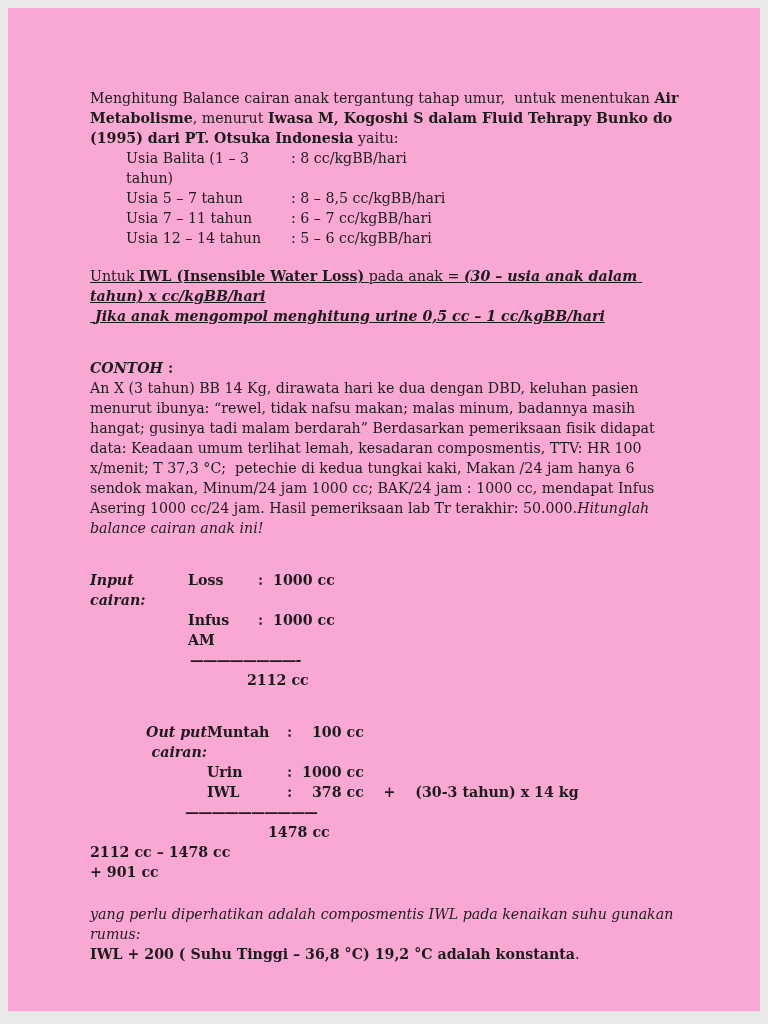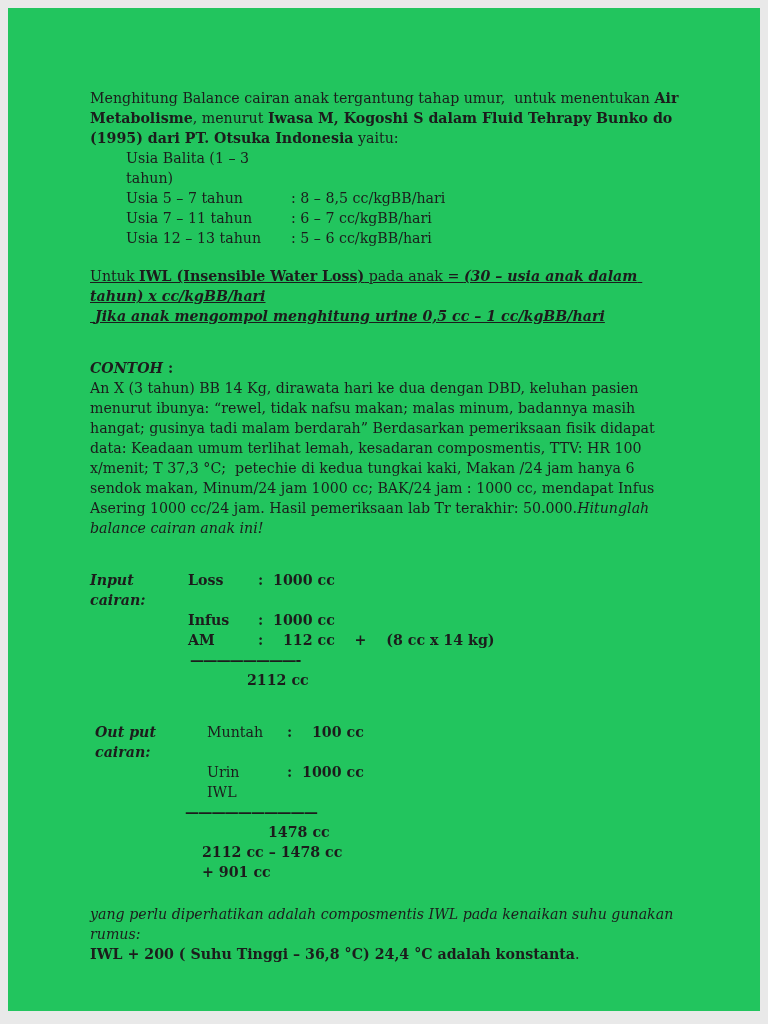--- a/index.html
+++ b/index.html
@@ -6,79 +6,80 @@
   html,body { width:768px; height:1024px; }
   body {
     background:#e9e9e9;
     font-family:"DejaVu Serif", serif;
     color:#1c1c1c;
     position:relative;
     overflow:hidden;
   }
   .page {
     position:absolute; left:8px; top:8px; right:8px; bottom:13px;
-    background:#22c55e;
+    background:#f9a8d4;
     padding:80px 76px 40px 82px;
     font-size:14.2px; line-height:20px;
     overflow:hidden;
   }
   [data-bind] { white-space:pre-wrap; }
   .b  { font-weight:700; }
   .i  { font-style:italic; }
   .bi { font-weight:700; font-style:italic; }
 
   .age-row { display:flex; }
   .age-label { width:165px; flex-shrink:0;margin-left:36px; }
 
   .sect-gap  { margin-top:18px;text-decoration:underline; }
   .sect-gap2 { margin-top:32px; }
 
   .calc-row { display:flex; font-weight:700; }
   .calc-label { font-style:italic; flex-shrink:0; }
   .input .calc-label { width:98px; }
   .input .calc-item  { width:70px; flex-shrink:0; font-weight:700; }
   .output { margin-left:5px; }
-  .output .calc-label { width:112px; }
-  .output .calc-item  { width:80px; flex-shrink:0; font-weight:400; }
+  .output .calc-label { width:112px;text-align:right; }
+  .output .calc-item  { width:80px; flex-shrink:0; font-weight:700; }
   .calc-value { font-weight:700; }
 
   .divider { font-weight:700; letter-spacing:-1px; }
   .input .divider { margin-left:100px; }
   .input .total   { margin-left:157px; font-weight:700; }
   .output .divider { margin-left:90px; }
   .output .total   { margin-left:173px; font-weight:700; }
 
   .balance-line1 { font-weight:700; }
-  .balance-line2, .balance-line3 { font-weight:700; margin-left:112px; }
+  .balance-line2, .balance-line3 { font-weight:700; }
 
   .closing { margin-top:22px; }
 </style>
 </head>
 <body>
 
 <div class="page">
 
   <p>
     <span data-bind="doc.intro.t1">Menghitung Balance cairan anak tergantung tahap umur,  untuk menentukan </span><span class="b" data-bind="doc.intro.b1">Air Metabolisme</span><span data-bind="doc.intro.t2">, menurut </span><span class="b" data-bind="doc.intro.b2">Iwasa M, Kogoshi S dalam Fluid Tehrapy Bunko do (1995) dari PT. Otsuka Indonesia</span><span data-bind="doc.intro.t3"> yaitu:</span>
   </p>
 
   <div>
     <div class="age-row">
       <span class="age-label" data-bind="doc.age_list.0.label">Usia Balita (1 – 3 tahun)</span>
+      <span class="age-value" data-bind="doc.age_list.0.value">: 8 cc/kgBB/hari</span>
     </div>
     <div class="age-row">
       <span class="age-label" data-bind="doc.age_list.1.label">Usia 5 – 7 tahun</span>
       <span class="age-value" data-bind="doc.age_list.1.value">: 8 – 8,5 cc/kgBB/hari</span>
     </div>
     <div class="age-row">
       <span class="age-label" data-bind="doc.age_list.2.label">Usia 7 – 11 tahun</span>
       <span class="age-value" data-bind="doc.age_list.2.value">: 6 – 7 cc/kgBB/hari</span>
     </div>
     <div class="age-row">
-      <span class="age-label" data-bind="doc.age_list.3.label">Usia 12 – 13 tahun</span>
+      <span class="age-label" data-bind="doc.age_list.3.label">Usia 12 – 14 tahun</span>
       <span class="age-value" data-bind="doc.age_list.3.value">: 5 – 6 cc/kgBB/hari</span>
     </div>
   </div>
 
   <div class="sect-gap">
     <p>
       <span data-bind="doc.iwl.t1">Untuk </span><span class="b" data-bind="doc.iwl.b1">IWL (Insensible Water Loss)</span><span data-bind="doc.iwl.t2"> pada anak = </span><span class="bi" data-bind="doc.iwl.formula">(30 – usia anak dalam tahun) x cc/kgBB/hari</span>
     </p>
     <div class="bi" data-bind="doc.iwl.note"> Jika anak mengompol menghitung urine 0,5 cc – 1 cc/kgBB/hari</div>
   </div>
@@ -98,50 +99,50 @@
       <span class="calc-value" data-bind="doc.input_block.rows.0.value">:  1000 cc</span>
     </div>
     <div class="calc-row">
       <span class="calc-label"></span>
       <span class="calc-item" data-bind="doc.input_block.rows.1.item">Infus</span>
       <span class="calc-value" data-bind="doc.input_block.rows.1.value">:  1000 cc</span>
     </div>
     <div class="calc-row">
       <span class="calc-label"></span>
       <span class="calc-item" data-bind="doc.input_block.rows.2.item">AM</span>
-      <span class="calc-value" data-bind="doc.input_block.rows.2.value">:    112 cc    +    (8 cc x 14 kg)</span>
     </div>
     <div class="divider" data-bind="doc.input_block.divider">————————-</div>
     <div class="total" data-bind="doc.input_block.total">2112 cc</div>
   </div>
 
   <div class="calc-block output sect-gap2">
     <div class="calc-row">
       <span class="calc-label" data-bind="doc.output_block.label">Out put cairan:</span>
       <span class="calc-item" data-bind="doc.output_block.rows.0.item">Muntah</span>
       <span class="calc-value" data-bind="doc.output_block.rows.0.value">:    100 cc</span>
     </div>
     <div class="calc-row">
       <span class="calc-label"></span>
       <span class="calc-item" data-bind="doc.output_block.rows.1.item">Urin</span>
       <span class="calc-value" data-bind="doc.output_block.rows.1.value">:  1000 cc</span>
     </div>
     <div class="calc-row">
       <span class="calc-label"></span>
       <span class="calc-item" data-bind="doc.output_block.rows.2.item">IWL</span>
+      <span class="calc-value" data-bind="doc.output_block.rows.2.value">:    378 cc    +    (30-3 tahun) x 14 kg</span>
     </div>
     <div class="divider" data-bind="doc.output_block.divider">——————————</div>
     <div class="total" data-bind="doc.output_block.total">1478 cc</div>
   </div>
 
   <div>
     <div class="balance-line2" data-bind="doc.balance.line2">2112 cc – 1478 cc</div>
     <div class="balance-line3" data-bind="doc.balance.line3">+ 901 cc</div>
   </div>
 
   <div class="closing">
     <div class="i" data-bind="doc.closing.i1">yang perlu diperhatikan adalah composmentis IWL pada kenaikan suhu gunakan rumus:</div>
     <div>
-      <span class="b" data-bind="doc.closing.b2">IWL + 200 ( Suhu Tinggi – 36,8 °C) 24,4 °C adalah konstanta</span><span data-bind="doc.closing.t1">.</span>
+      <span class="b" data-bind="doc.closing.b2">IWL + 200 ( Suhu Tinggi – 36,8 °C) 19,2 °C adalah konstanta</span><span data-bind="doc.closing.t1">.</span>
     </div>
   </div>
 
 </div>
 
 </body></html>

